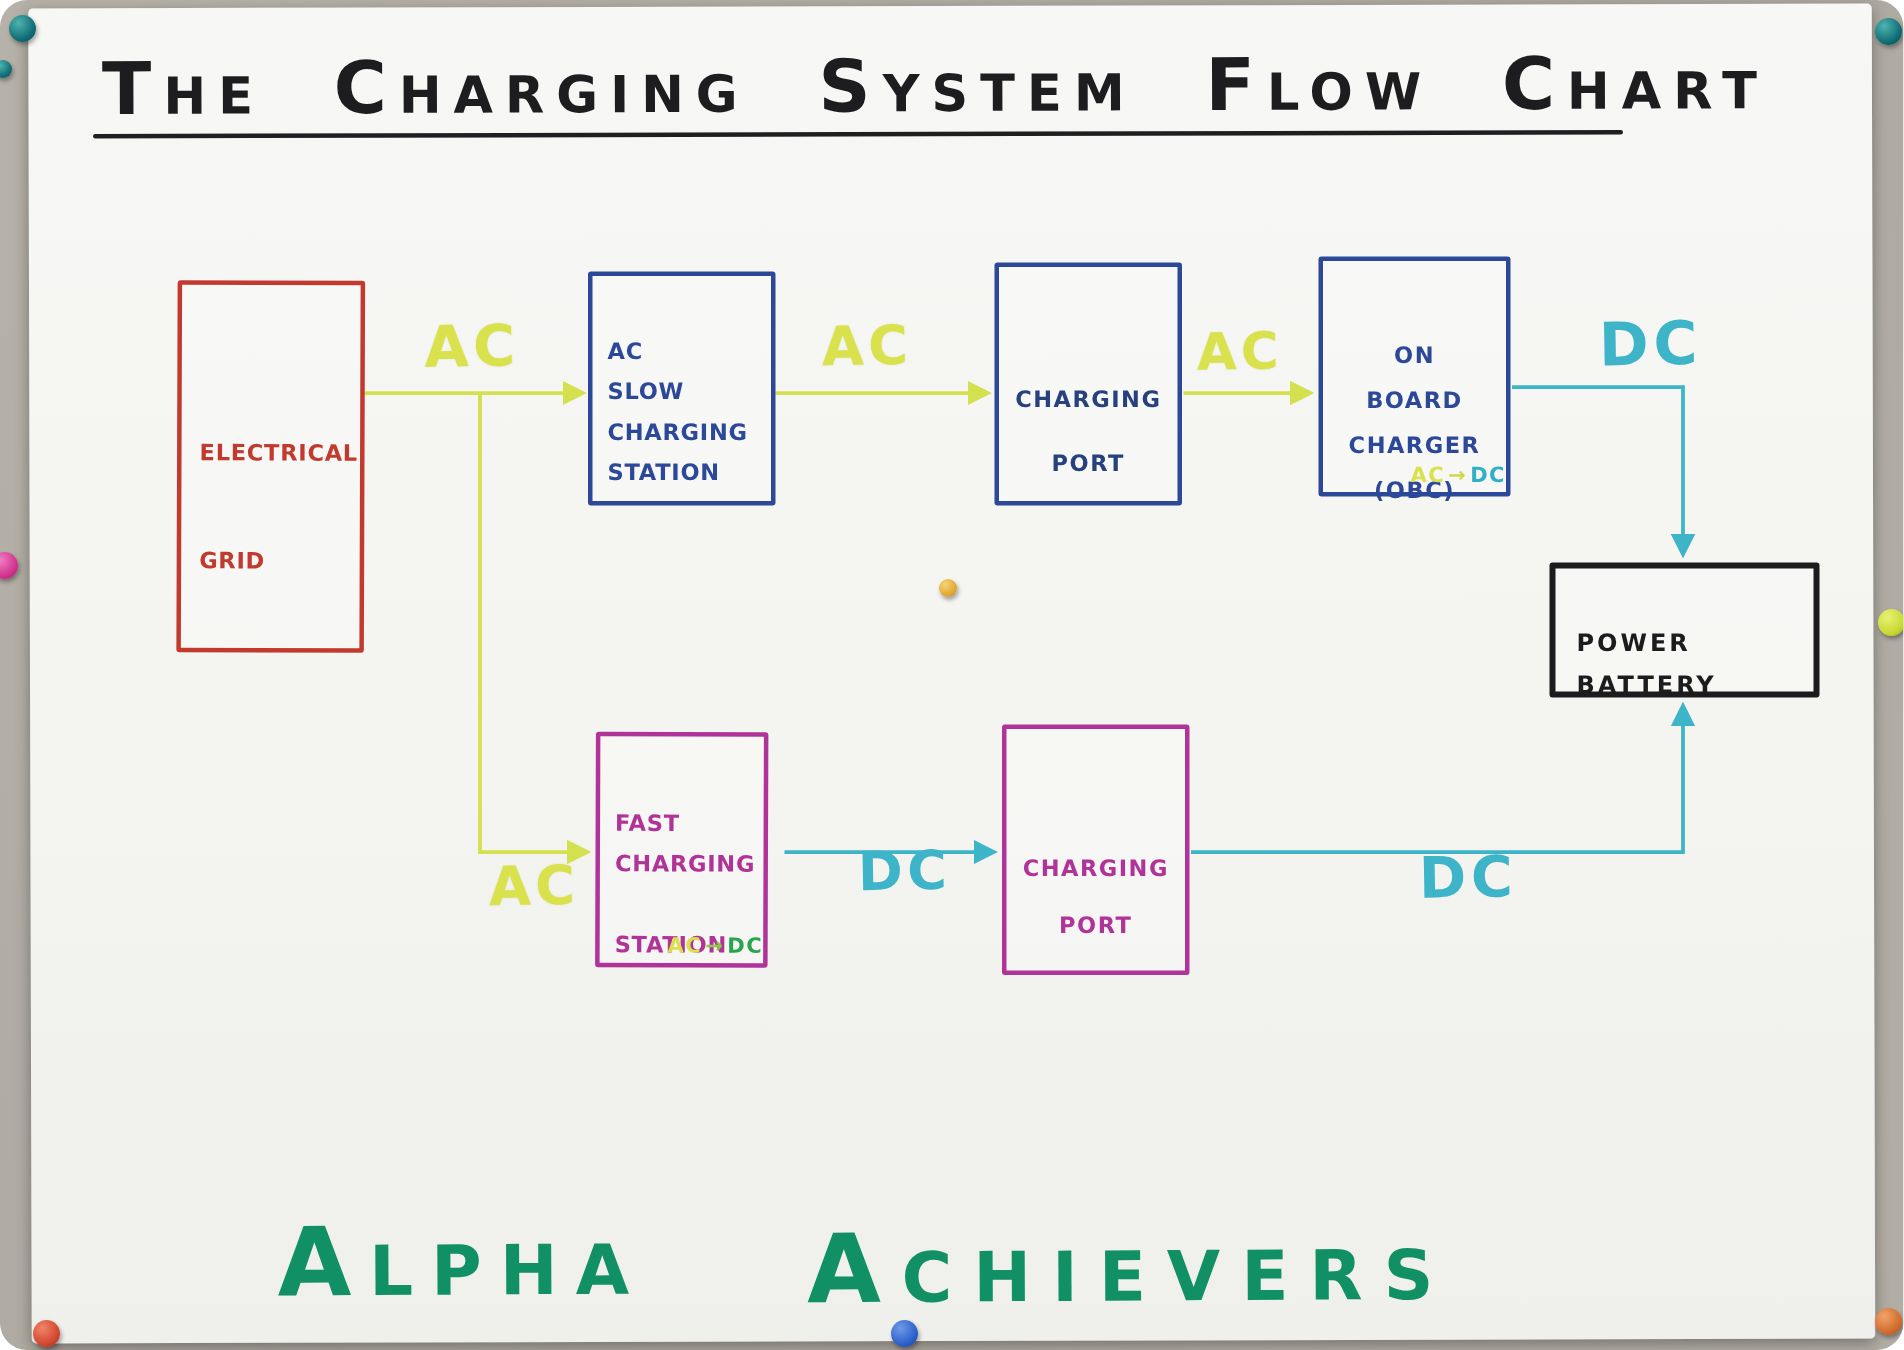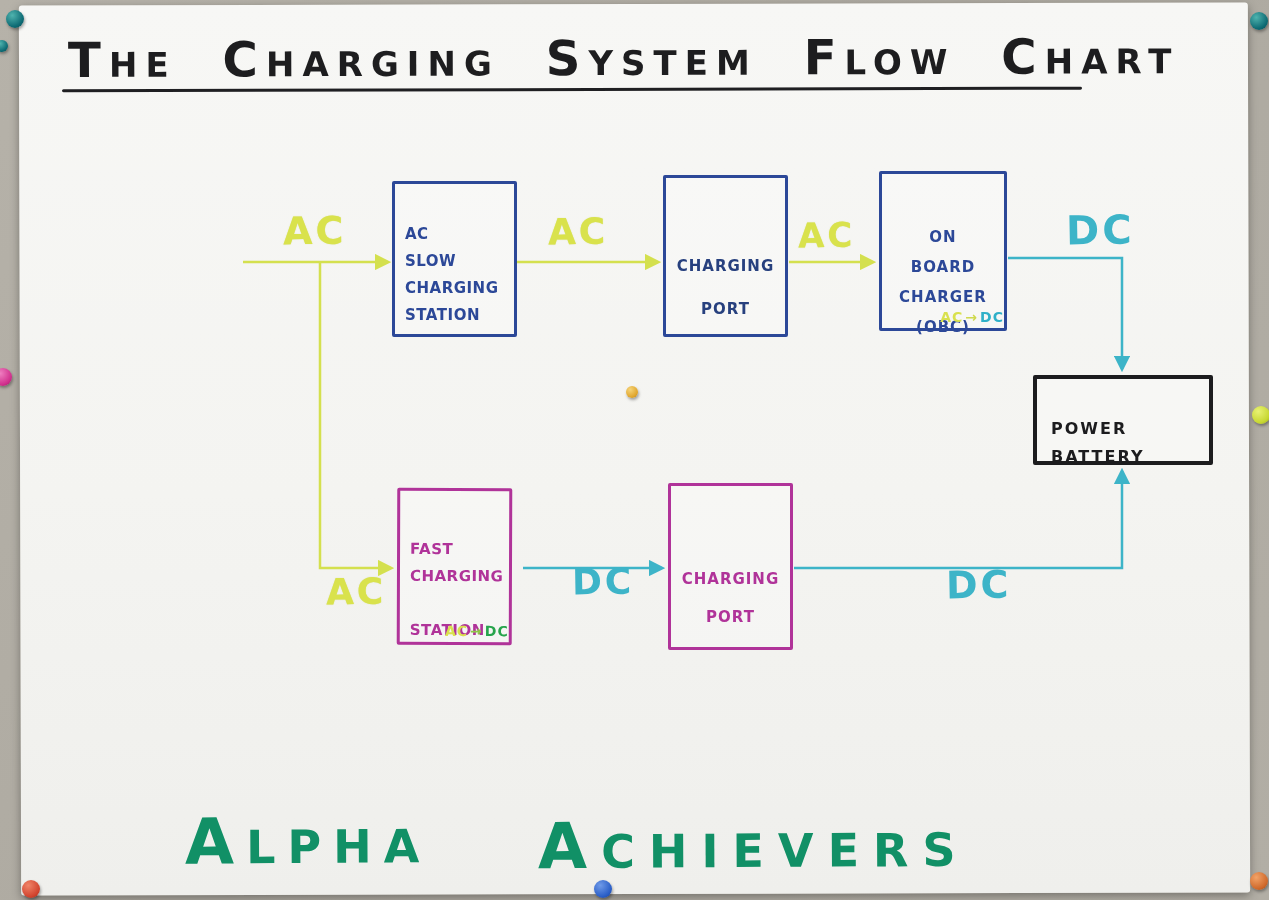--- a/index.html
+++ b/index.html
@@ -1,19 +1,20 @@
 <!DOCTYPE html>
 <html><head>
 <meta charset="utf-8">
 <style>
   html,body{margin:0;padding:0;}
   .board{
     position:relative;width:1269px;height:900px;overflow:hidden;
     background:linear-gradient(135deg,#b6b2a9 0%,#aeaaa1 50%,#b2aea5 100%);
     font-family:"DejaVu Sans",sans-serif;
+    border-radius:18px;
   }
   .paper{
     position:absolute;left:20px;top:4px;right:20px;bottom:6px;
     background:linear-gradient(180deg,#f7f7f5 0%,#f4f4f1 55%,#efefec 100%);
     border-radius:3px;box-shadow:0 3px 10px rgba(0,0,0,.35);
     transform:rotate(-.15deg);
   }
   .wires{position:absolute;left:0;top:0;pointer-events:none;}
   .title{
     position:absolute;left:68px;top:34px;white-space:nowrap;line-height:1;
@@ -134,20 +135,25 @@
     <polyline points="517,262 658,262" fill="none" stroke="#d4e04e" stroke-width="2.5" marker-end="url(#ah-ac)"></polyline>
     <polyline points="789,262 873,262" fill="none" stroke="#d4e04e" stroke-width="2.5" marker-end="url(#ah-ac)"></polyline>
     <polyline points="1008,258 1122,258 1122,369" fill="none" stroke="#3db4c8" stroke-width="2.5" marker-end="url(#ah-dc)"></polyline>
     <polyline points="523,568 662,568" fill="none" stroke="#3db4c8" stroke-width="2.5" marker-end="url(#ah-dc)"></polyline>
     <polyline points="794,568 1122,568 1122,471" fill="none" stroke="#3db4c8" stroke-width="2.5" marker-end="url(#ah-dc)"></polyline>
   </svg>
 
   <div class="title bigcaps"><span class="cap">T</span>HE <span class="cap">C</span>HARGING <span class="cap">S</span>YSTEM <span class="cap">F</span>LOW <span class="cap">C</span>HART</div>
   <div class="title-underline"></div>
 
+  <div class="node grid-node">
+    <span class="node-lines">ELECTRICAL
+
+GRID</span>
+  </div>
 
   <div class="node slow-node">
     <span class="node-lines">AC
 SLOW
 CHARGING
 STATION</span>
   </div>
 
   <div class="node port-top-node">
     <span class="node-lines">CHARGING

